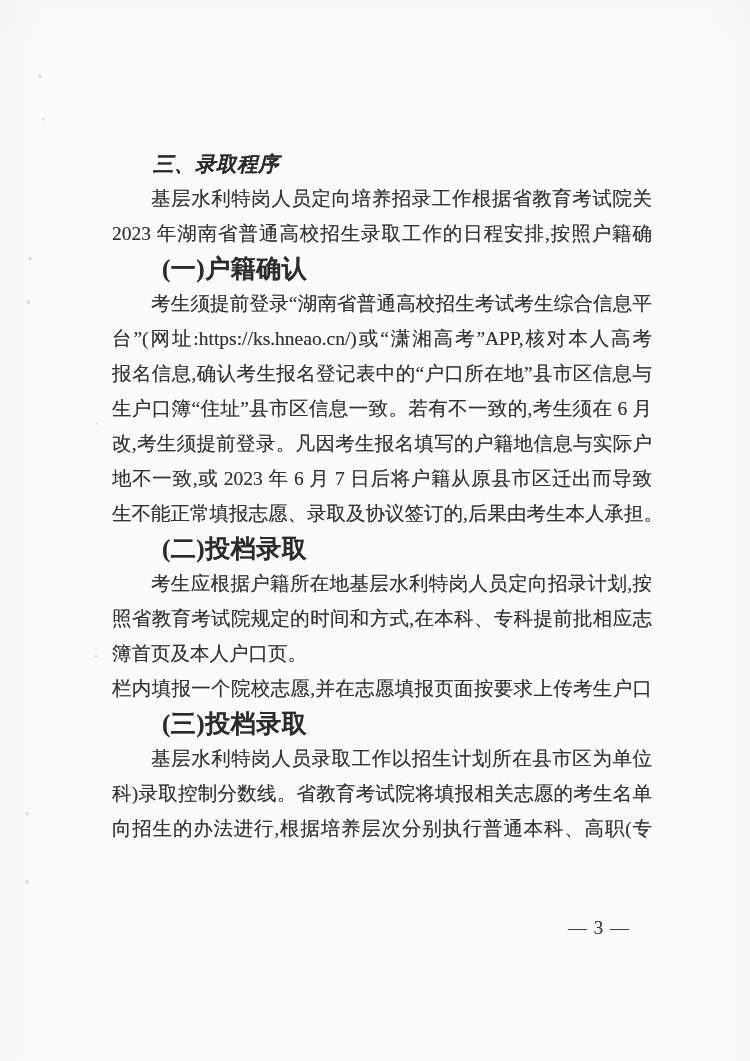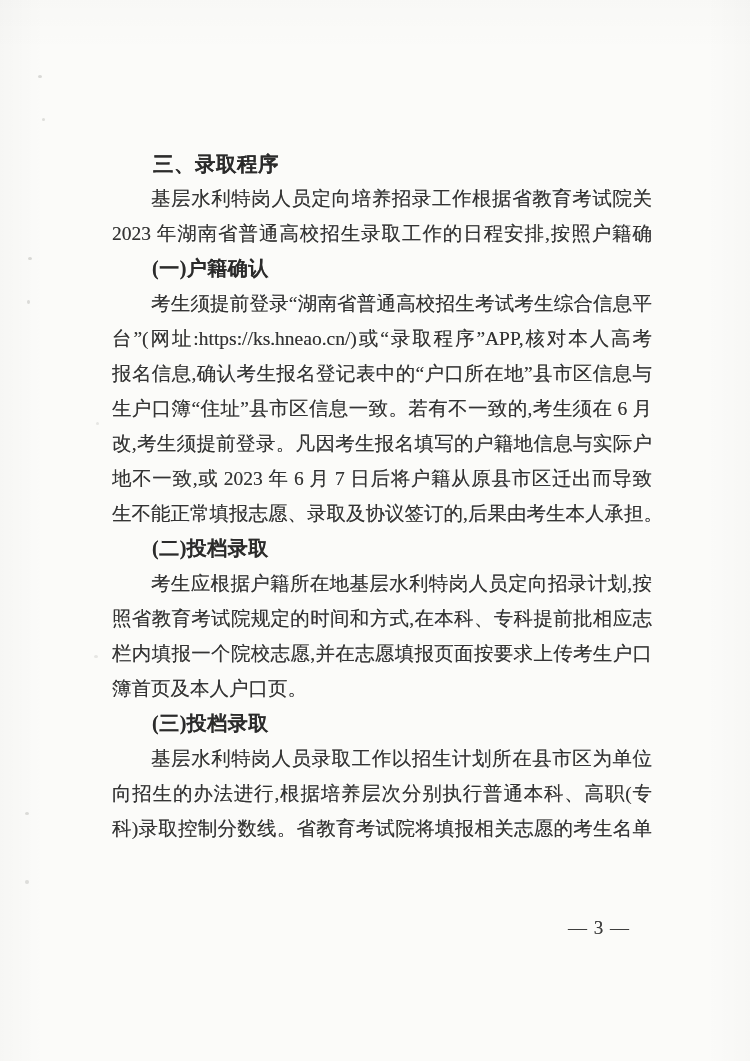--- a/index.html
+++ b/index.html
@@ -45,28 +45,29 @@
     white-space: normal;
     text-align: justify;
     text-align-last: justify;
   }
   .line.first, .heading { text-indent: 2em; }
 
   .heading {
     font-weight: 700;
     color: #2b2b2b;
     letter-spacing: 0.5px;
+    font-style: italic;
   }
   .heading.hei {
     font-family: "Liberation Sans", "DejaVu Sans", sans-serif;
     font-size: 20.5px;
     text-shadow: 0 0 0.6px rgba(30,30,30,0.7);
   }
   .heading.kai {
-    font-size: 20px;
+    font-size: 25px;
     font-style: normal;
   }
 
   .page-number {
     position: absolute;
     top: 910px;
     right: 120px;
     height: 35px;
     line-height: 35px;
     font-size: 19px;
@@ -89,39 +90,39 @@
 
   <div class="content" id="doc-content">
       <div class="row heading hei">三、录取程序</div>
       <div class="para">
         <div class="row line first fill">基层水利特岗人员定向培养招录工作根据省教育考试院关于</div>
         <div class="row line fill">2023 年湖南省普通高校招生录取工作的日程安排,按照户籍确</div>
       </div>
       <div class="row heading kai">(一)户籍确认</div>
       <div class="para">
         <div class="row line first fill">考生须提前登录“湖南省普通高校招生考试考生综合信息平</div>
-        <div class="row line fill">台”(网址:https://ks.hneao.cn/)或“录取程序”APP,核对本人高考</div>
+        <div class="row line fill">台”(网址:https://ks.hneao.cn/)或“潇湘高考”APP,核对本人高考</div>
         <div class="row line fill">报名信息,确认考生报名登记表中的“户口所在地”县市区信息与考</div>
         <div class="row line fill">生户口簿“住址”县市区信息一致。若有不一致的,考生须在 6 月</div>
         <div class="row line fill">改,考生须提前登录。凡因考生报名填写的户籍地信息与实际户籍</div>
         <div class="row line fill">地不一致,或 2023 年 6 月 7 日后将户籍从原县市区迁出而导致考</div>
         <div class="row line">生不能正常填报志愿、录取及协议签订的,后果由考生本人承担。</div>
       </div>
       <div class="row heading kai">(二)投档录取</div>
       <div class="para">
         <div class="row line first fill">考生应根据户籍所在地基层水利特岗人员定向招录计划,按</div>
         <div class="row line fill">照省教育考试院规定的时间和方式,在本科、专科提前批相应志愿</div>
+        <div class="row line">簿首页及本人户口页。</div>
         <div class="row line fill">栏内填报一个院校志愿,并在志愿填报页面按要求上传考生户口</div>
-        <div class="row line">簿首页及本人户口页。</div>
       </div>
       <div class="row heading kai">(三)投档录取</div>
       <div class="para">
         <div class="row line first fill">基层水利特岗人员录取工作以招生计划所在县市区为单位定</div>
+        <div class="row line fill">科)录取控制分数线。省教育考试院将填报相关志愿的考生名单</div>
         <div class="row line fill">向招生的办法进行,根据培养层次分别执行普通本科、高职(专</div>
-        <div class="row line fill">科)录取控制分数线。省教育考试院将填报相关志愿的考生名单</div>
       </div>
     </div>
 
   <div class="page-number">— 3 —</div>
 
   <div id="specks">
       <div class="speck" style="left: 38px; top: 75px; width: 4px; height: 3px; opacity: 0.35;"></div>
       <div class="speck" style="left: 42px; top: 118px; width: 3px; height: 3px; opacity: 0.3;"></div>
       <div class="speck" style="left: 28px; top: 257px; width: 4px; height: 3px; opacity: 0.35;"></div>
       <div class="speck" style="left: 27px; top: 300px; width: 3px; height: 4px; opacity: 0.32;"></div>

